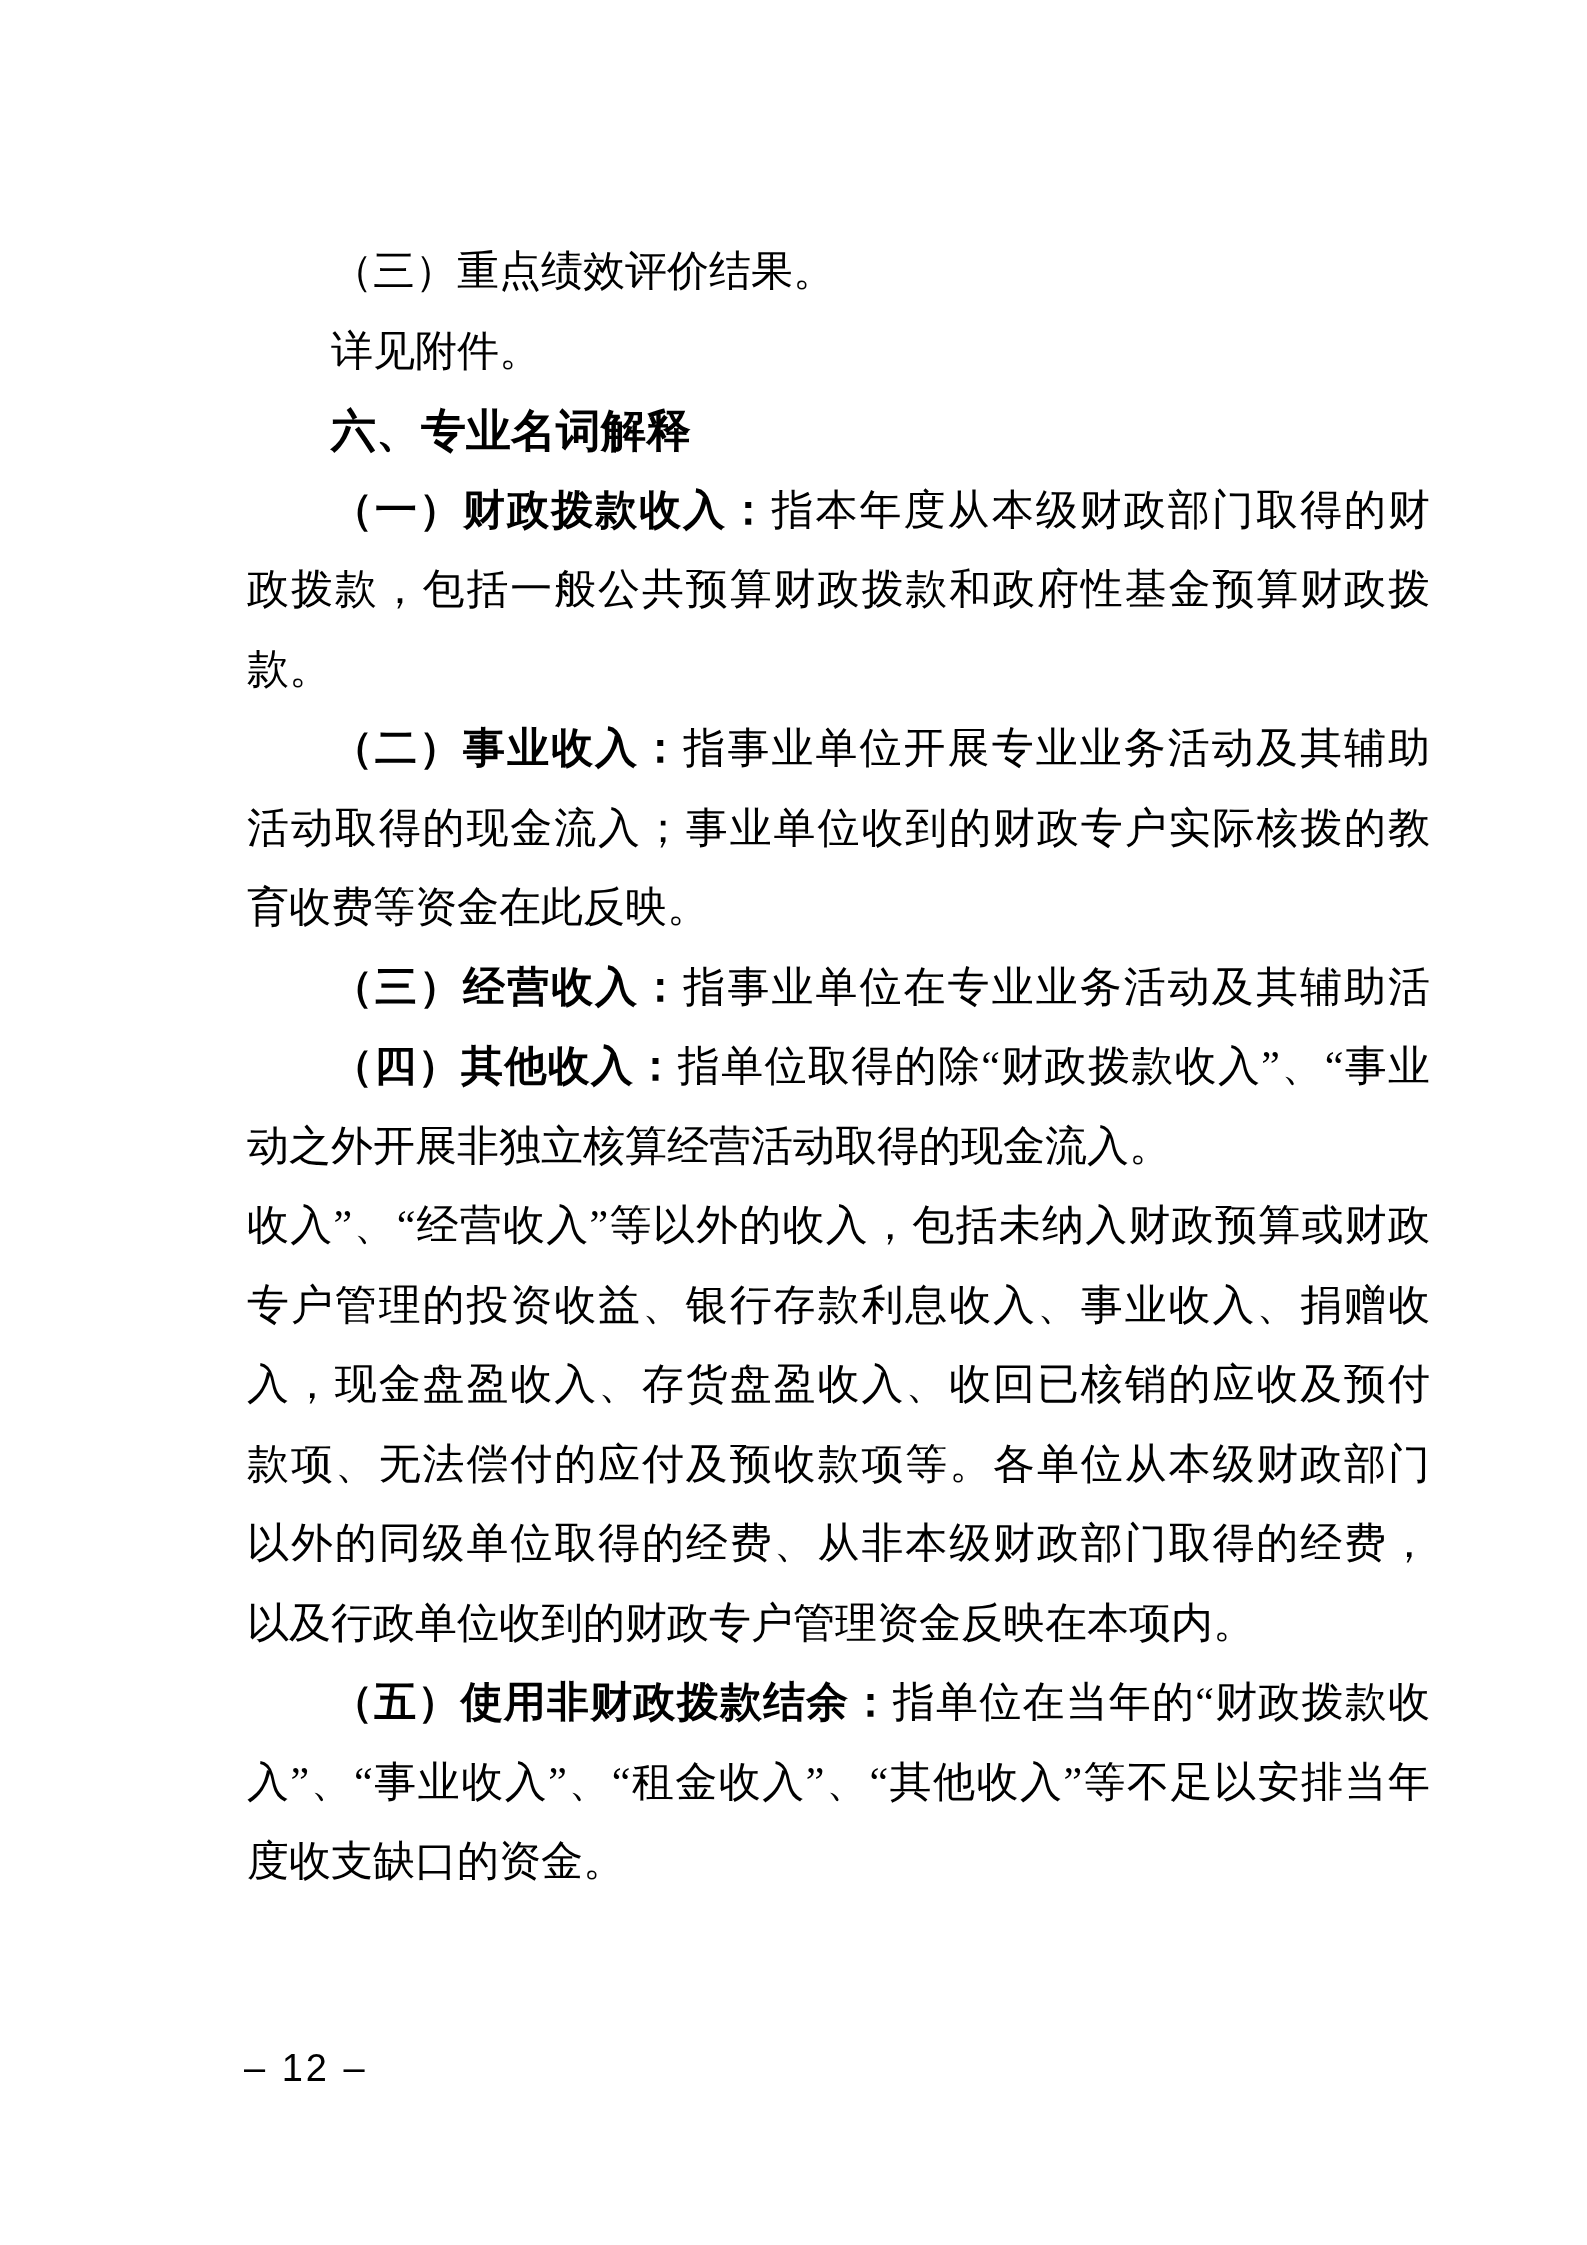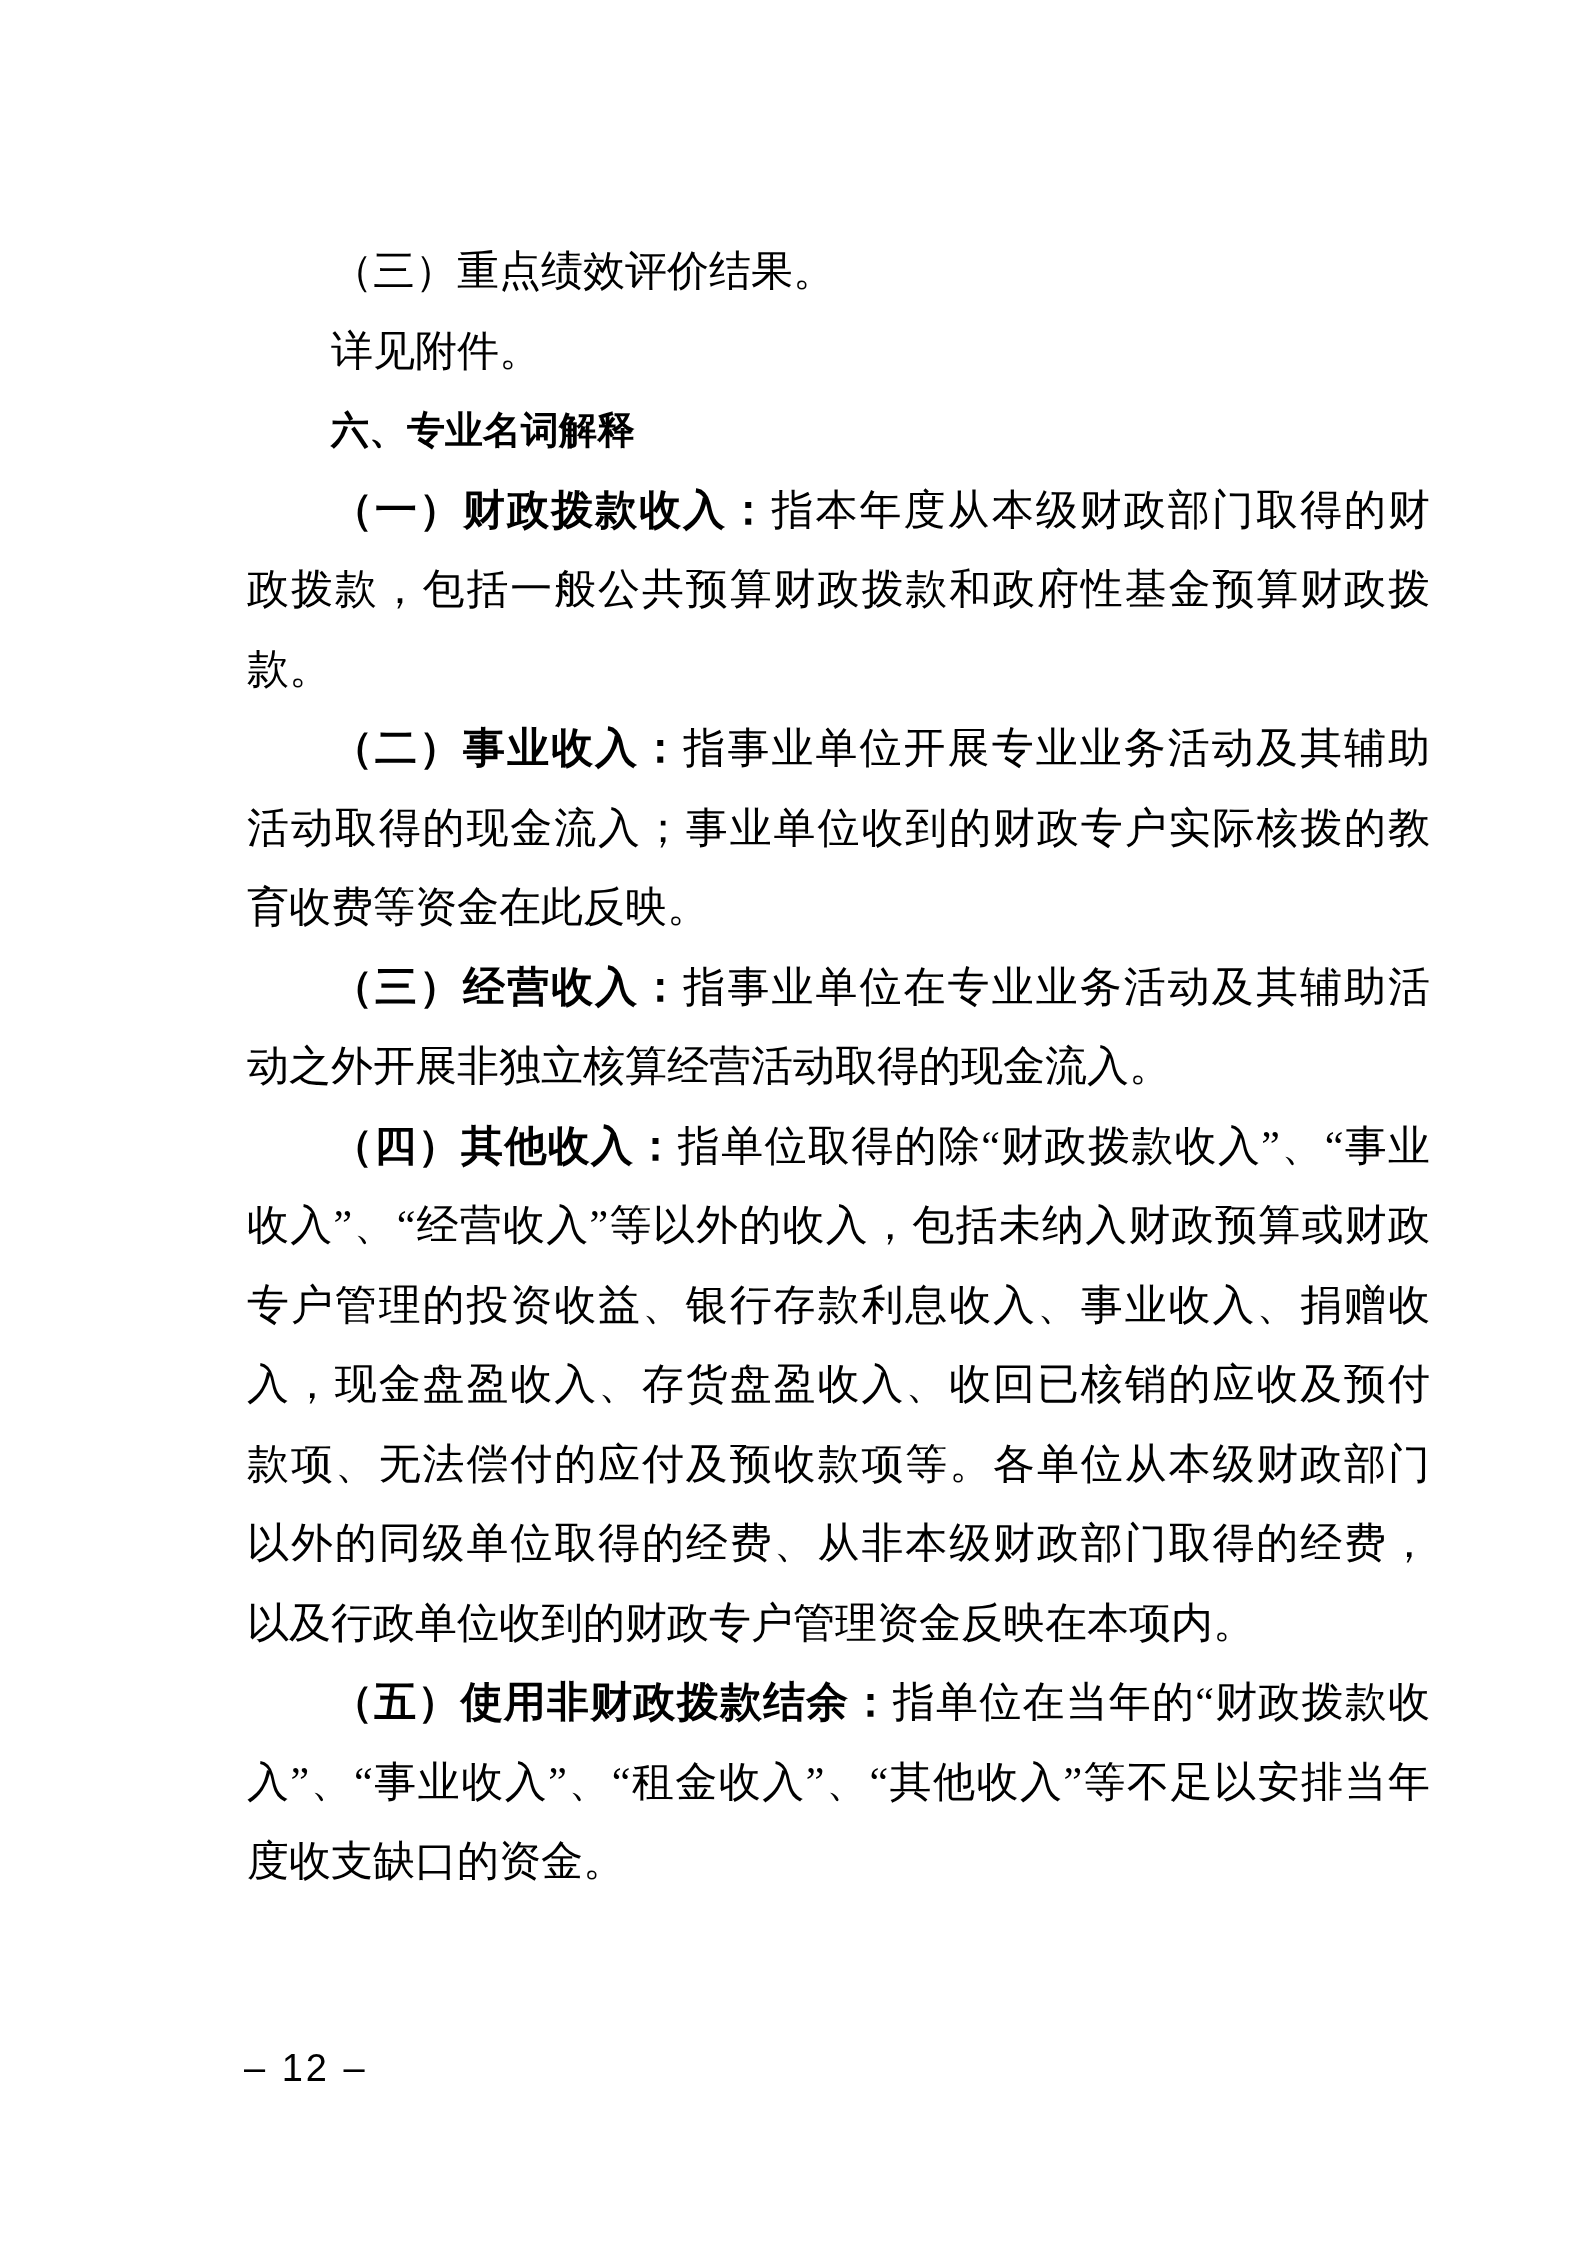--- a/index.html
+++ b/index.html
@@ -39,21 +39,21 @@
   .line.fill {
     text-align: justify;
     text-align-last: justify;
   }
   .line.indent {
     padding-left: 84px;
   }
   .line.heading {
     font-family: "Liberation Sans", sans-serif;
     font-weight: 700;
-    font-size: 38px;
+    font-size: 45px;
   }
   .seg-b {
     font-weight: 700;
   }
   .footer-pagenum {
     position: absolute;
     left: 204px;
     top: 2047px;
     font-family: Liberation Sans, sans-serif;
     font-size: 38px;
@@ -69,22 +69,22 @@
       <div class="line indent"><span class="seg-r">（三）重点绩效评价结果。</span></div>
       <div class="line indent"><span class="seg-r">详见附件。</span></div>
       <div class="line indent heading"><span class="seg-b">六、专业名词解释</span></div>
       <div class="line indent fill"><span class="seg-b">（一）财政拨款收入：</span><span class="seg-r">指本年度从本级财政部门取得的财</span></div>
       <div class="line fill"><span class="seg-r">政拨款，包括一般公共预算财政拨款和政府性基金预算财政拨</span></div>
       <div class="line"><span class="seg-r">款。</span></div>
       <div class="line indent fill"><span class="seg-b">（二）事业收入：</span><span class="seg-r">指事业单位开展专业业务活动及其辅助</span></div>
       <div class="line fill"><span class="seg-r">活动取得的现金流入；事业单位收到的财政专户实际核拨的教</span></div>
       <div class="line"><span class="seg-r">育收费等资金在此反映。</span></div>
       <div class="line indent fill"><span class="seg-b">（三）经营收入：</span><span class="seg-r">指事业单位在专业业务活动及其辅助活</span></div>
+      <div class="line indent fill"><span class="seg-b">（四）其他收入：</span><span class="seg-r">指单位取得的除“财政拨款收入”、“事业</span></div>
       <div class="line"><span class="seg-r">动之外开展非独立核算经营活动取得的现金流入。</span></div>
-      <div class="line indent fill"><span class="seg-b">（四）其他收入：</span><span class="seg-r">指单位取得的除“财政拨款收入”、“事业</span></div>
       <div class="line fill"><span class="seg-r">收入”、“经营收入”等以外的收入，包括未纳入财政预算或财政</span></div>
       <div class="line fill"><span class="seg-r">专户管理的投资收益、银行存款利息收入、事业收入、捐赠收</span></div>
       <div class="line fill"><span class="seg-r">入，现金盘盈收入、存货盘盈收入、收回已核销的应收及预付</span></div>
       <div class="line fill"><span class="seg-r">款项、无法偿付的应付及预收款项等。各单位从本级财政部门</span></div>
       <div class="line fill"><span class="seg-r">以外的同级单位取得的经费、从非本级财政部门取得的经费，</span></div>
       <div class="line"><span class="seg-r">以及行政单位收到的财政专户管理资金反映在本项内。</span></div>
       <div class="line indent fill"><span class="seg-b">（五）使用非财政拨款结余：</span><span class="seg-r">指单位在当年的“财政拨款收</span></div>
       <div class="line fill"><span class="seg-r">入”、“事业收入”、“租金收入”、“其他收入”等不足以安排当年</span></div>
       <div class="line"><span class="seg-r">度收支缺口的资金。</span></div>
     </div>

